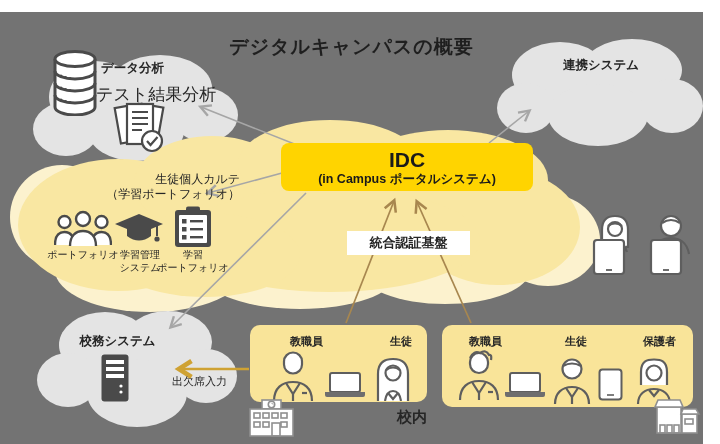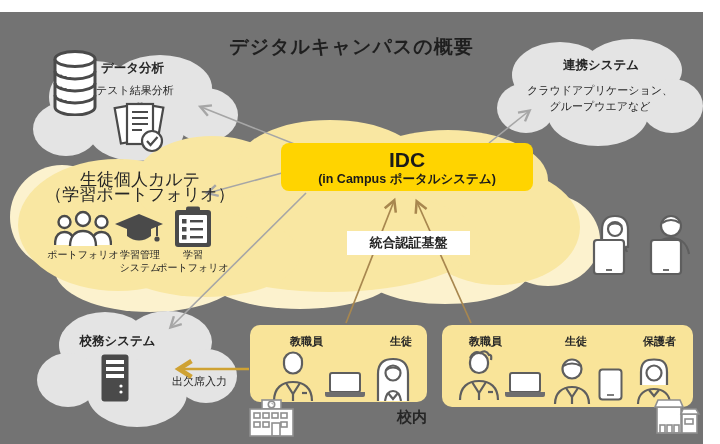--- a/index.html
+++ b/index.html
@@ -5,28 +5,28 @@
   html,body{margin:0;padding:0;background:#fff;}
   #stage{position:relative;width:703px;height:444px;background:#737373;overflow:hidden;
          font-family:"Liberation Sans",sans-serif;color:#262626;margin-top:12px;}
   .abs{position:absolute;}
   .lbl{position:absolute;color:#262626;}
   .pre{white-space:pre-line;}
   .ctr{text-align:center;}
   #bg{position:absolute;left:0;top:0;}
   .page-title{left:0;right:0;top:22px;text-align:center;font-size:19px;font-weight:600;letter-spacing:1px;color:#1f1f1f;}
   .cloud-title{font-size:12.5px;font-weight:700;}
-  .cloud-sub{font-size:11px;}
+  .cloud-sub{font-size:17px;}
   .idc-box{left:281px;top:131px;width:252px;height:48px;background:#FFD400;border-radius:8px;
            display:flex;flex-direction:column;align-items:center;justify-content:center;}
   .idc-title{font-size:21px;font-weight:700;line-height:23px;color:#1a1a1a;}
   .idc-sub{font-size:12.5px;font-weight:700;line-height:16px;color:#1a1a1a;}
   .auth-box{left:347px;top:219px;width:123px;height:24px;background:#ffffff;
             font-size:13px;font-weight:600;line-height:24px;text-align:center;}
-  .pf-title{left:40px;top:160px;width:200px;text-align:center;font-size:17px;line-height:15px;font-weight:500;}
+  .pf-title{left:40px;top:160px;width:200px;text-align:right;font-size:12px;line-height:15px;font-weight:500;}
   .pf-lbl{font-size:10px;line-height:13px;text-align:center;font-weight:500;}
   .note{left:578px;top:173px;width:125px;text-align:center;font-size:11px;line-height:15px;}
   .panel{background:#F9E499;border-radius:10px;position:absolute;}
   .role-lbl{position:absolute;font-size:11px;font-weight:600;text-align:right;color:#262626;}
   .panel-cap{font-size:15px;font-weight:600;text-align:right;}
   .att-lbl{left:172px;top:362px;font-size:11px;}
 </style>
 </head>
 <body>
 
@@ -141,22 +141,20 @@
           </g>
         <rect x="15" y="4" width="26" height="40"></rect>
         <path d="M20,12 h16 M20,18 h16 M20,24 h16 M20,30 h10" fill="none" stroke-width="2"></path>
         <circle cx="40" cy="41" r="10"></circle>
         <path d="M35,41 l3.5,4 l7,-8" fill="none"></path>
       </g>
     </svg>
   </div>
 
   <div class="lbl cloud-title ctr" style="left:497px;top:45px;width:208px;">連携システム</div>
-  <div class="lbl cloud-sub ctr pre" style="left:490px;top:70px;width:220px;line-height:16px;">クラウドアプリケーション、
-グループウエアなど</div>
 
   <div class="abs auth-box">統合認証基盤</div>
 
   <div class="abs idc-box">
     <div class="idc-title">IDC</div>
     <div class="idc-sub">(in Campus ポータルシステム)</div>
   </div>
 
   <div class="lbl pf-title pre">生徒個人カルテ
 （学習ポートフォリオ）</div>

